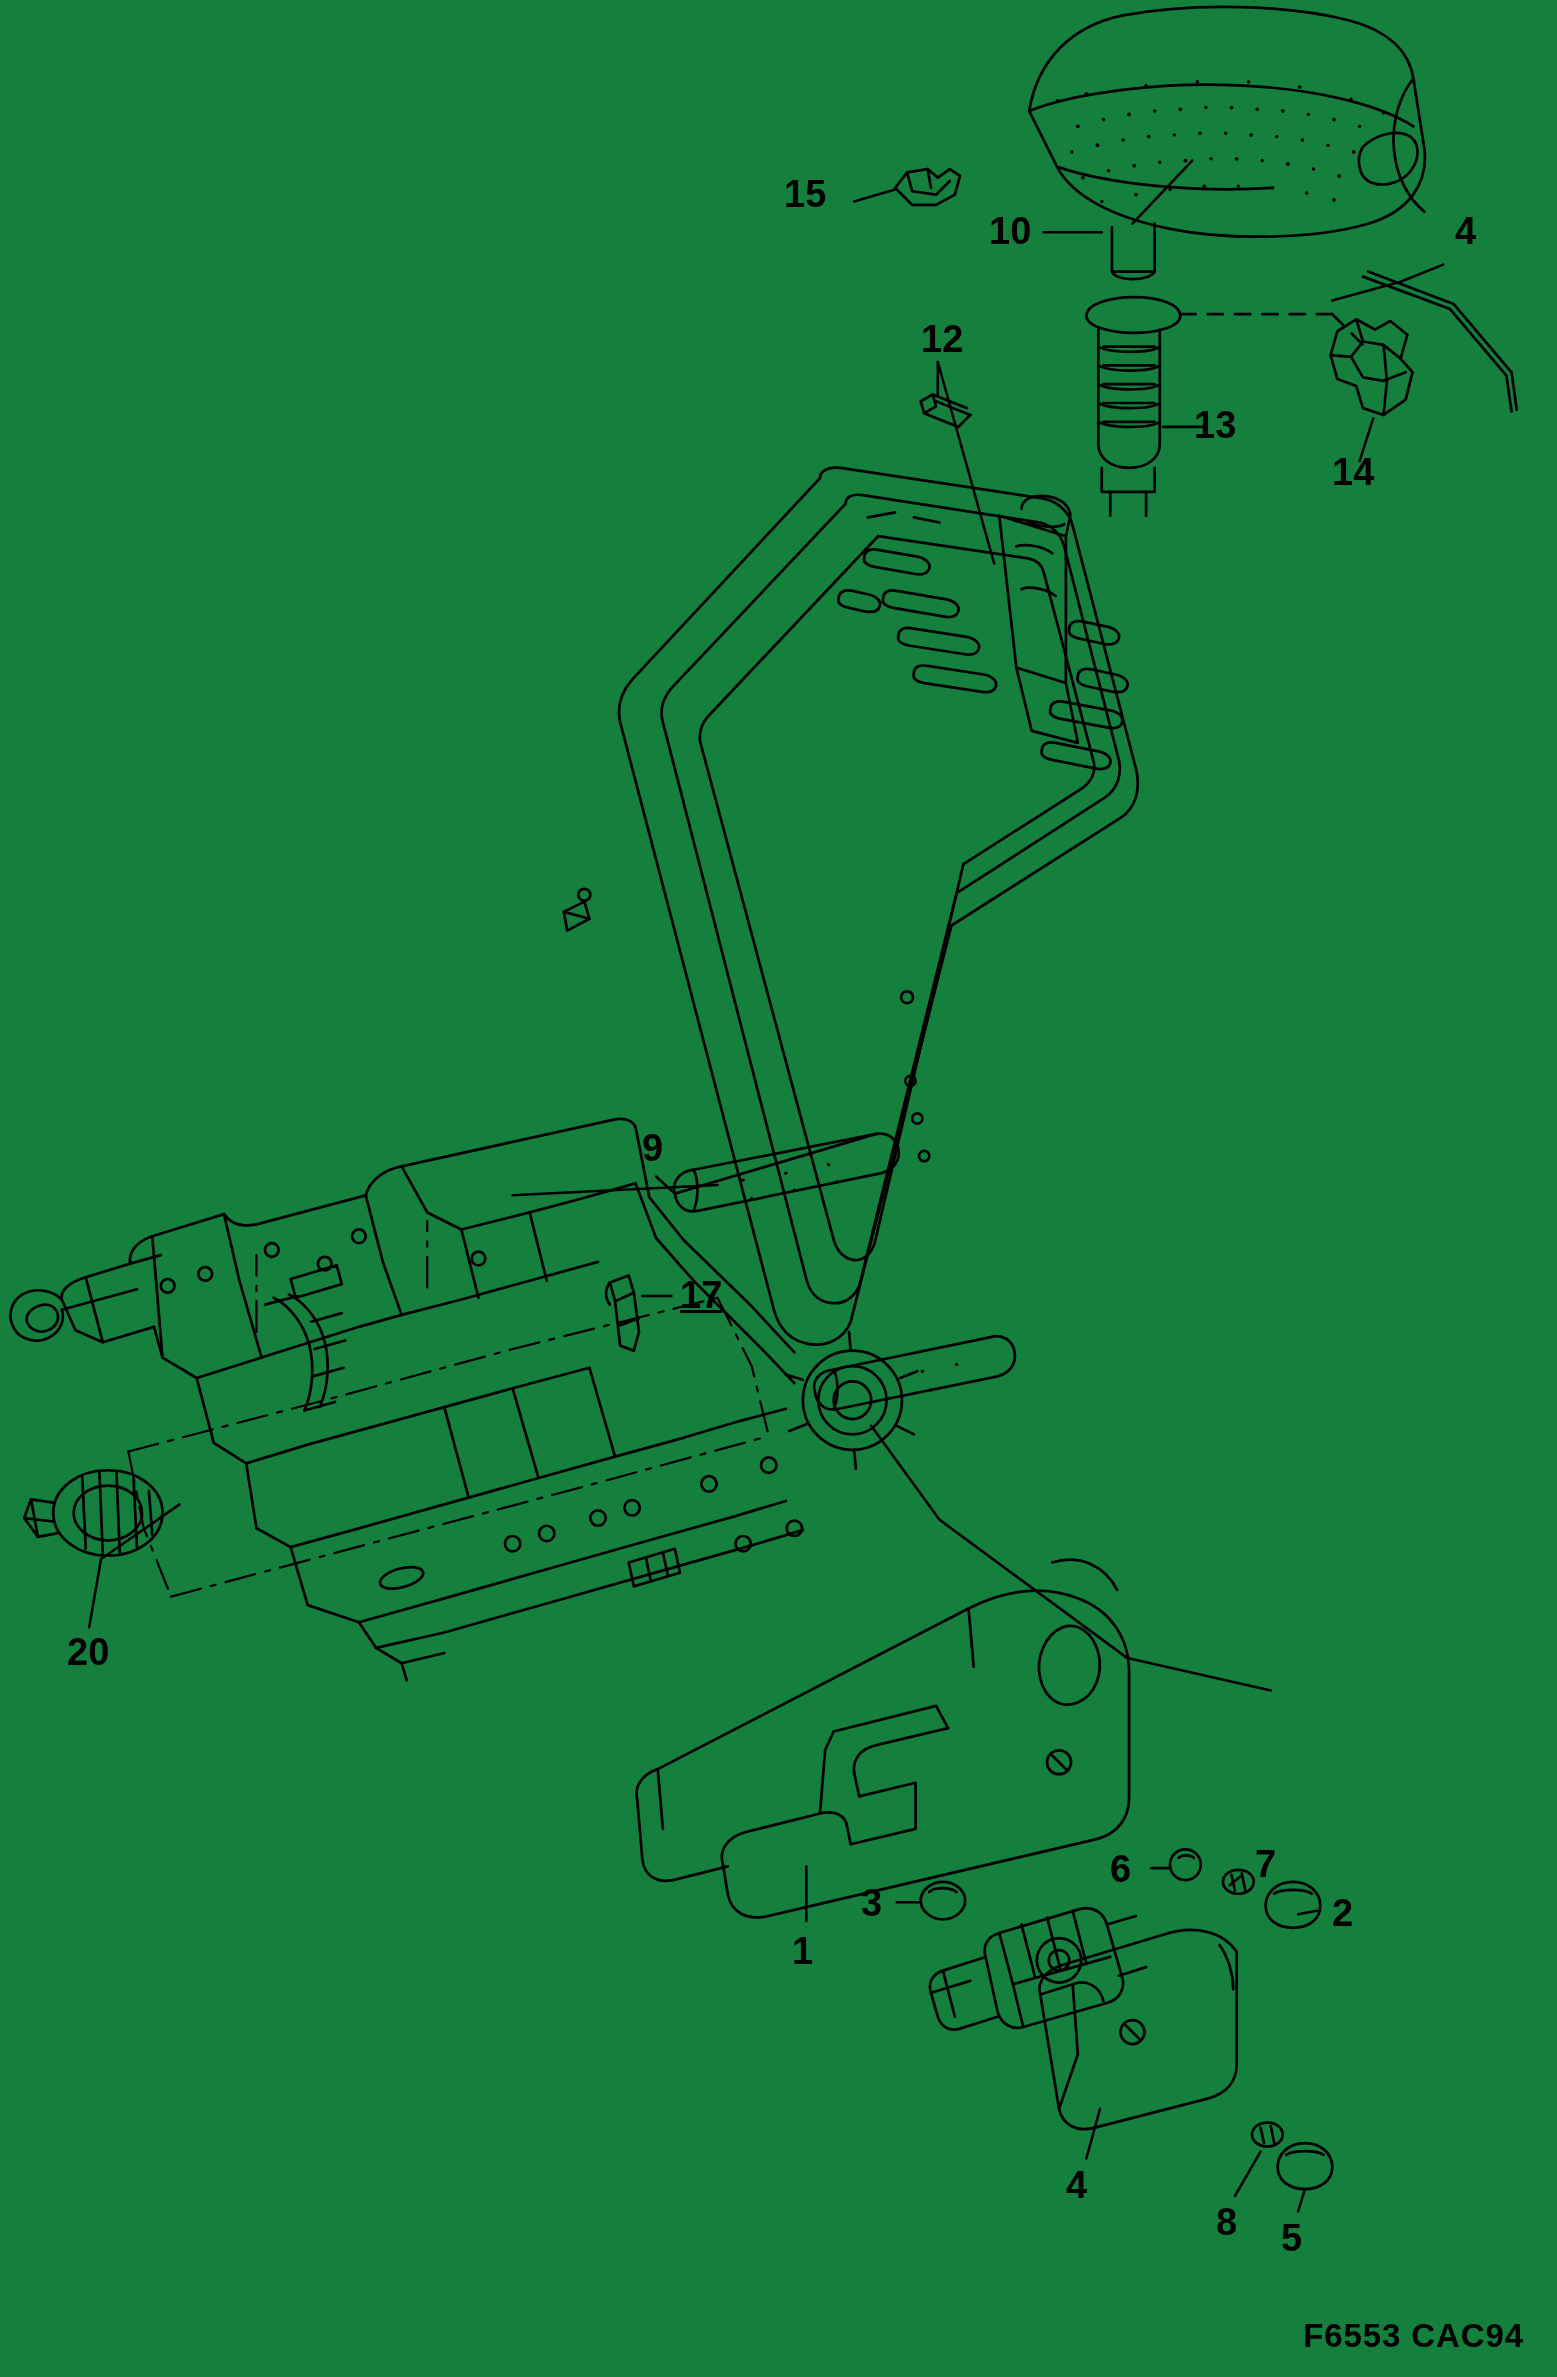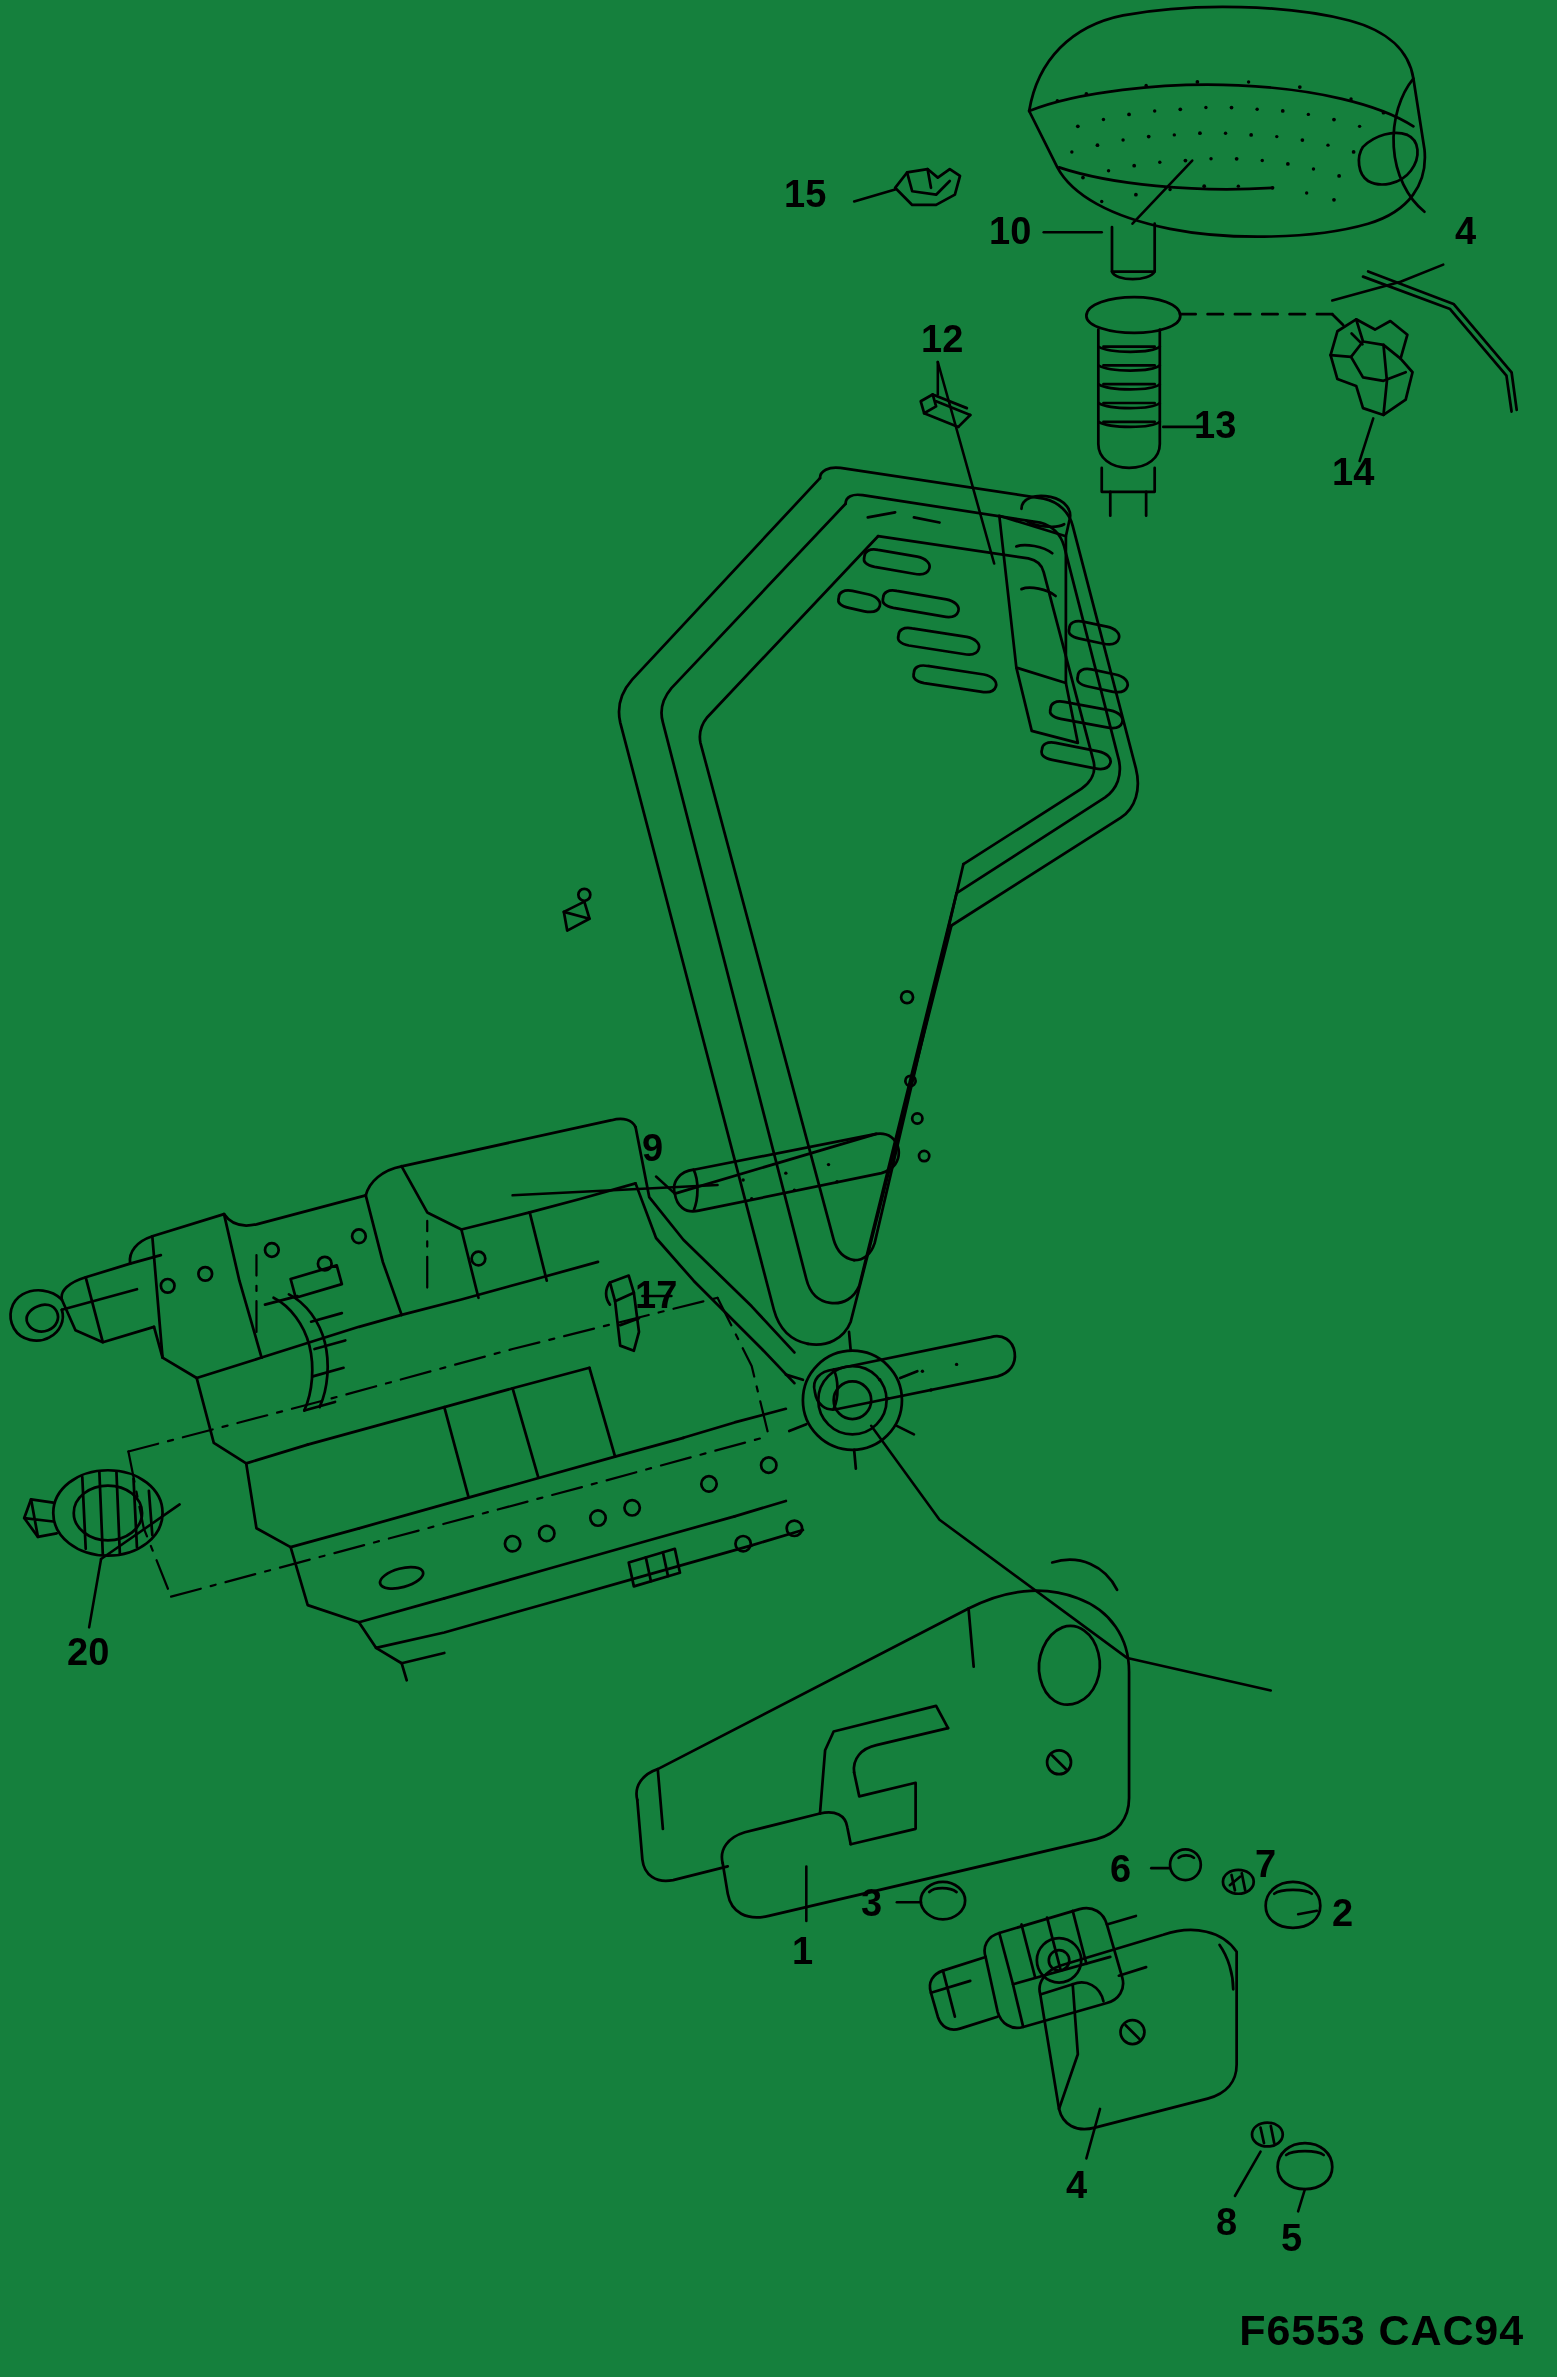--- a/index.html
+++ b/index.html
@@ -31,21 +31,21 @@
     font-weight: bold;
     color: #000000;
     line-height: 1;
     white-space: nowrap;
   }
   #figure-code {
     position: absolute;
     right: 34px;
     bottom: 22px;
     font-family: "Liberation Sans", sans-serif;
-    font-size: 43px;
+    font-size: 33px;
     font-weight: bold;
     letter-spacing: 0.9px;
     color: #000000;
     white-space: nowrap;
   }
 </style>
 </head>
 <body>
 
 <div id="page">
@@ -478,21 +478,21 @@
     </g>
   </svg>
 
   <div class="callout" style="left:784px; top:175px;">15</div>
   <div class="callout" style="left:989px; top:212px;">10</div>
   <div class="callout" style="left:1455px; top:212px;">4</div>
   <div class="callout" style="left:921px; top:320px;">12</div>
   <div class="callout" style="left:1194px; top:406px;">13</div>
   <div class="callout" style="left:1332px; top:453px;">14</div>
   <div class="callout" style="left:642px; top:1129px;">9</div>
-  <div class="callout" style="left:635px; top:1276px;">17</div>
+  <div class="callout" style="left:680px; top:1276px;text-decoration:underline;">17</div>
   <div class="callout" style="left:67px; top:1633px;">20</div>
   <div class="callout" style="left:792px; top:1932px;">1</div>
   <div class="callout" style="left:861px; top:1884px;">3</div>
   <div class="callout" style="left:1110px; top:1850px;">6</div>
   <div class="callout" style="left:1255px; top:1845px;">7</div>
   <div class="callout" style="left:1332px; top:1894px;">2</div>
   <div class="callout" style="left:1066px; top:2166px;">4</div>
   <div class="callout" style="left:1216px; top:2203px;">8</div>
   <div class="callout" style="left:1281px; top:2219px;">5</div>
 

